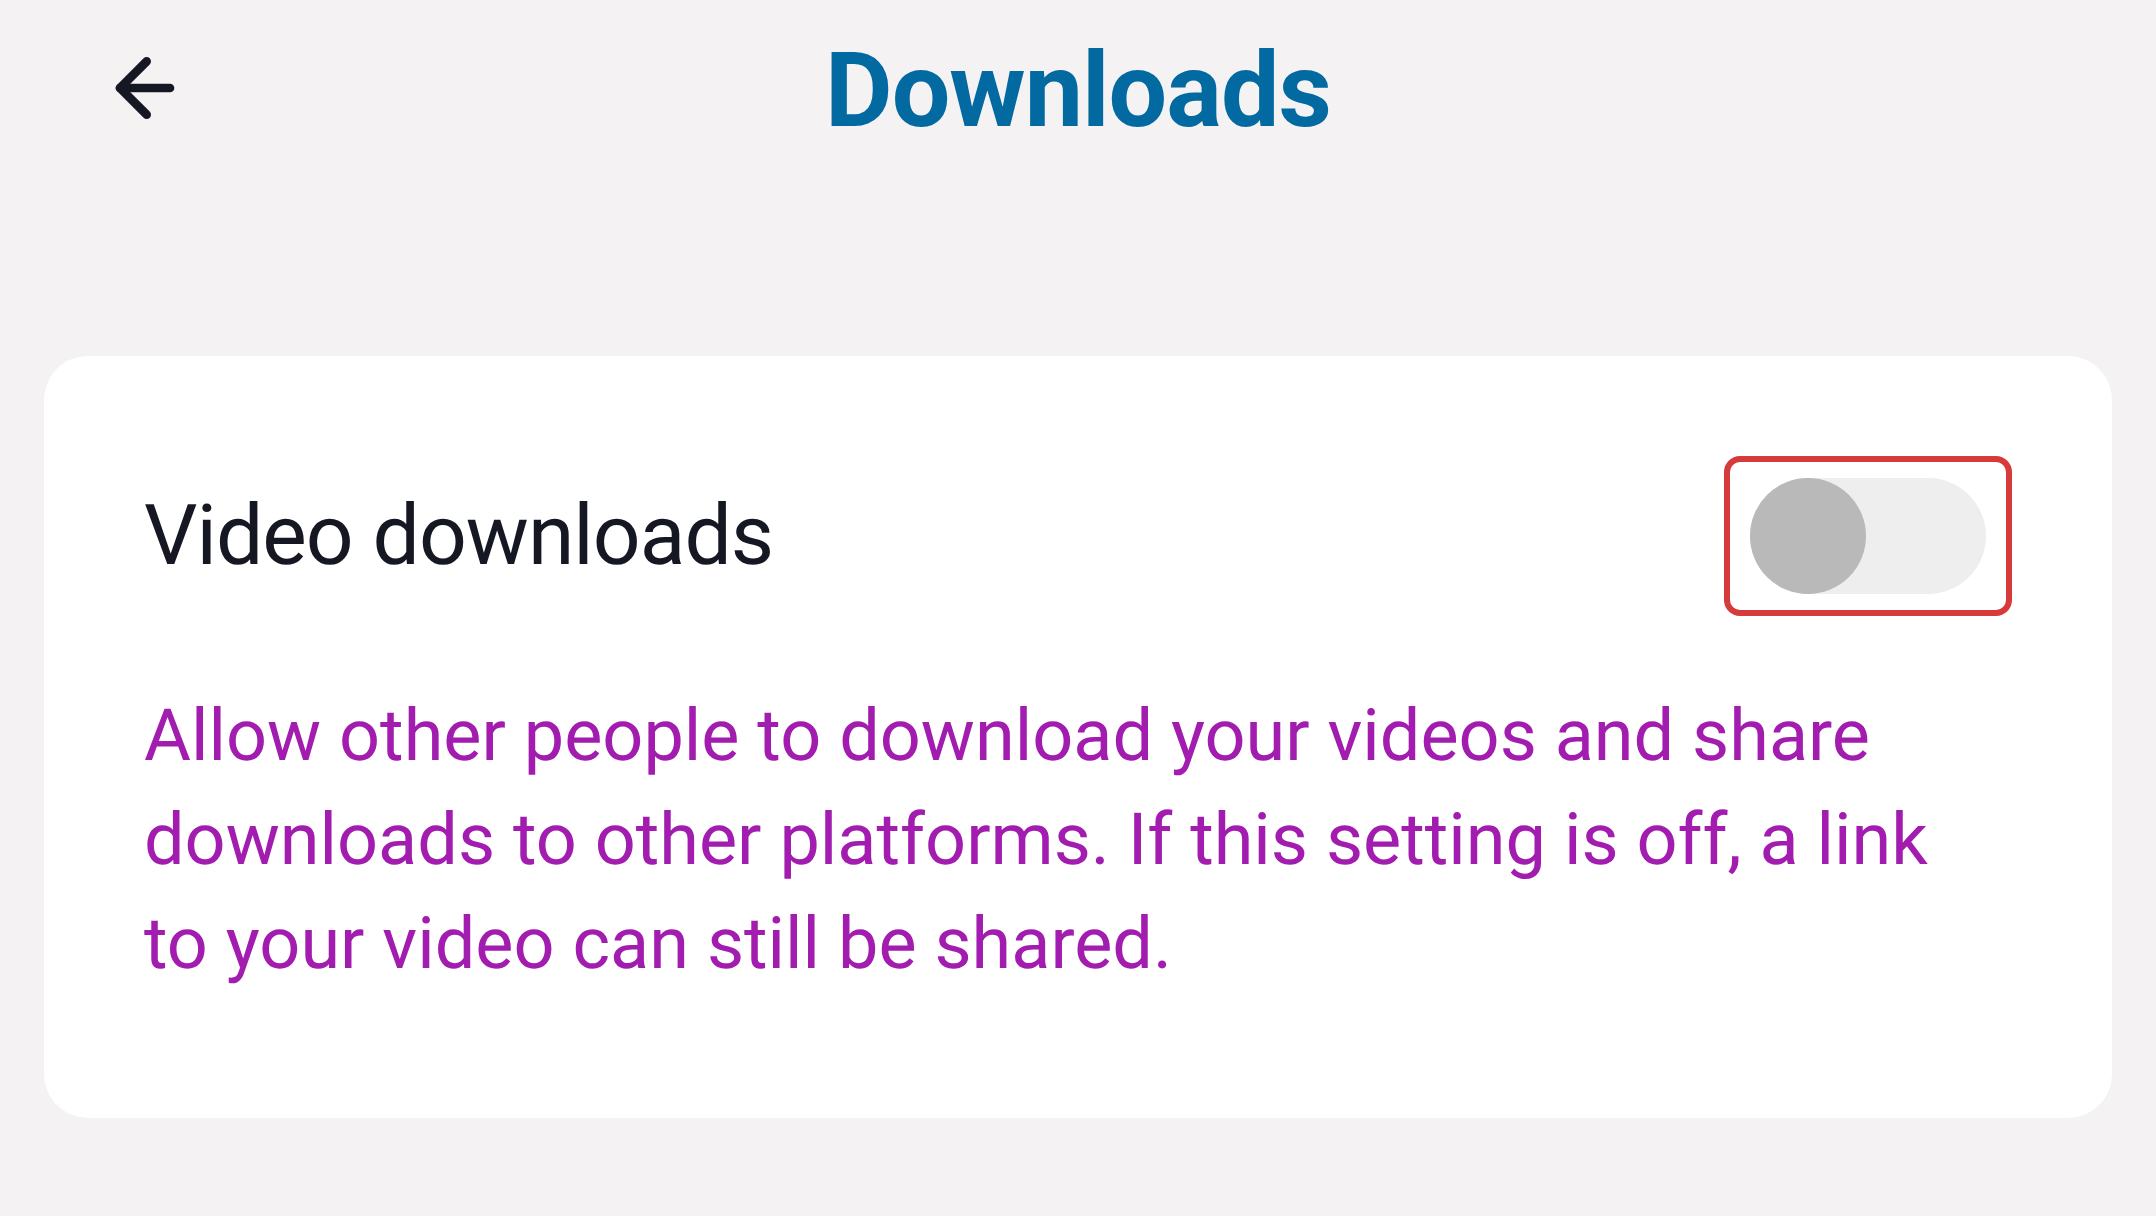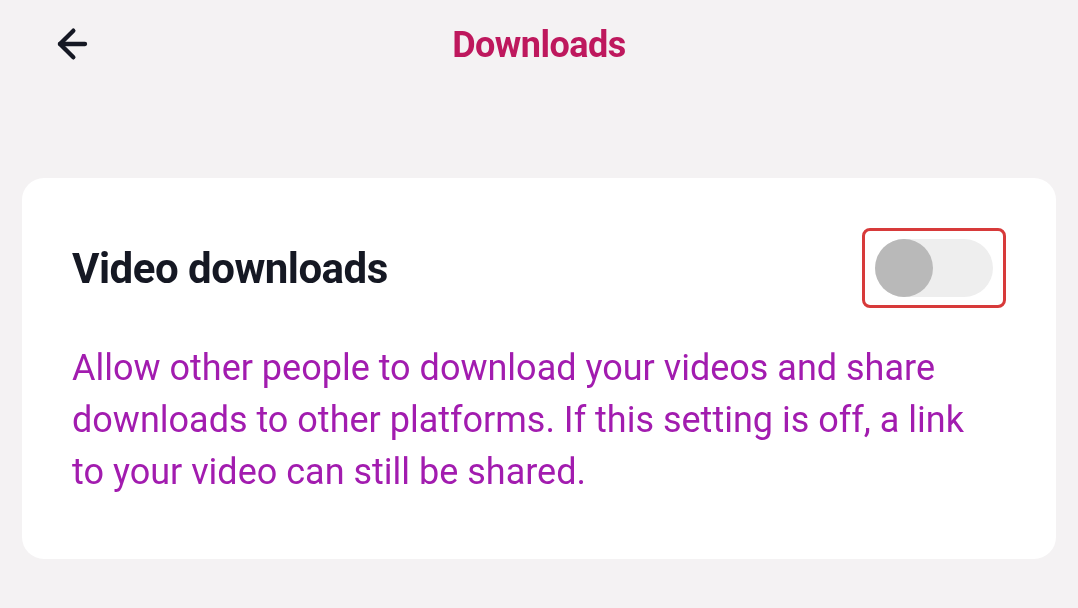--- a/index.html
+++ b/index.html
@@ -22,40 +22,40 @@
       top: 22px;
       width: 44px;
       height: 44px;
       display: flex;
       align-items: center;
       justify-content: center;
       cursor: pointer;
     }
     .back-button svg { width: 40px; height: 40px; }
     .title {
-      font-size: 36px;
+      font-size: 52px;
       font-weight: 700;
-      color: #be185d;
+      color: #0369a1;
       letter-spacing: -0.5px;
     }
     .card {
       margin: 88px 22px 0 22px;
       background: #ffffff;
       border-radius: 22px;
       padding: 50px 50px 60px 50px;
     }
     .row {
       display: flex;
       align-items: center;
       justify-content: space-between;
       gap: 24px;
     }
     .setting-label {
       font-size: 42px;
-      font-weight: 700;
+      font-weight: 400;
       color: #151823;
       letter-spacing: -0.5px;
     }
     .toggle-box {
       border: 3px solid #d73a3a;
       border-radius: 8px;
       padding: 8px 10px;
       display: flex;
       align-items: center;
       justify-content: center;

